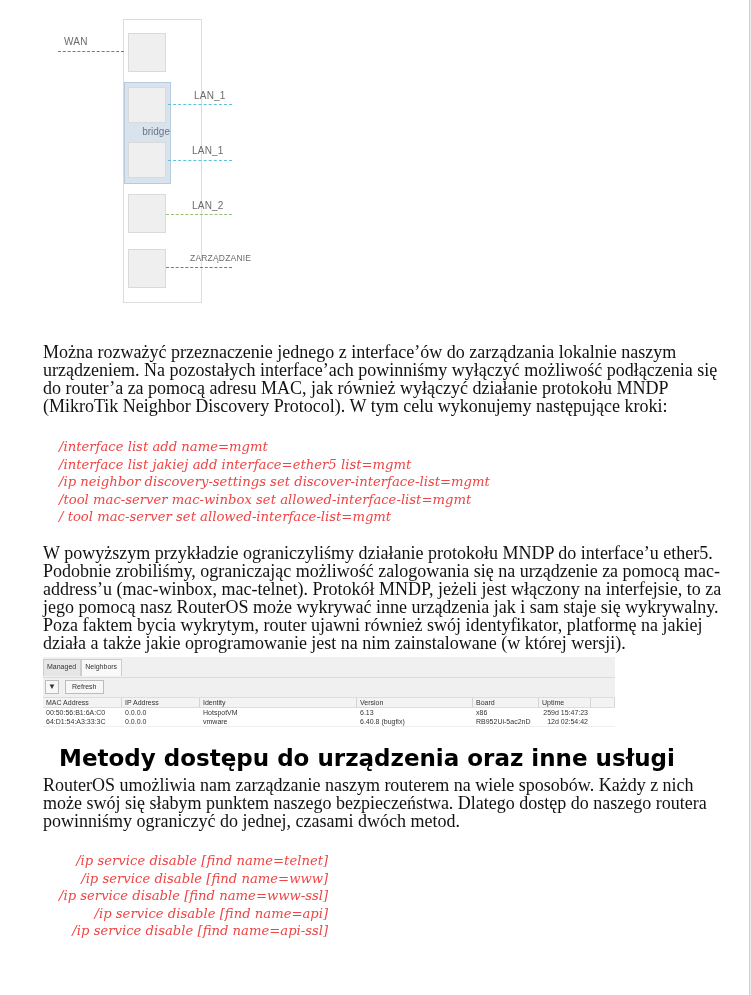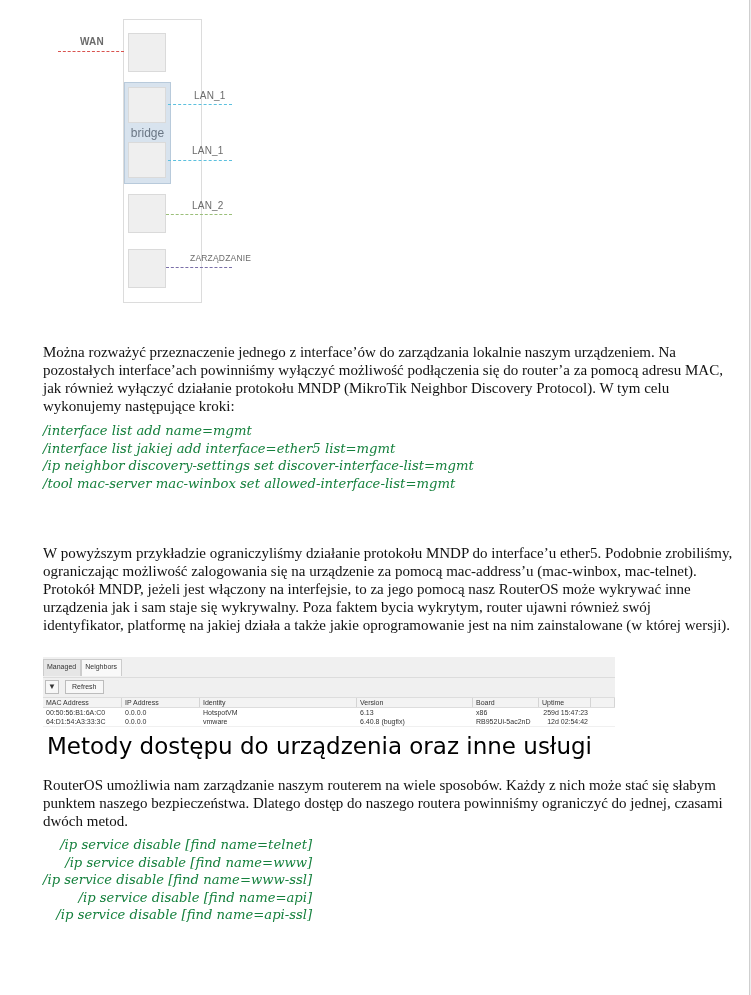--- a/index.html
+++ b/index.html
@@ -5,29 +5,29 @@
   html, body { margin: 0; padding: 0; background: #ffffff; }
   body { width: 751px; height: 995px; position: relative; overflow: hidden; }
   .page-edge { position: absolute; top: 0; right: 1px; width: 1px; height: 995px; background: #cfcfcf; }
   .page-edge2 { position: absolute; top: 0; right: 0; width: 1px; height: 995px; background: #ededed; }
 
   
   .diagram { position: absolute; left: 56px; top: 16px; width: 210px; height: 302px; }
   .dev-body { position: absolute; left: 67px; top: 3px; width: 77px; height: 282px; border: 1px solid #dcdcdc; background: #fff; }
   .port { position: absolute; width: 36px; height: 37px; background: #efefef; border: 1px solid #dadada; }
   .bridge { position: absolute; left: 124px; top: 82px; width: 45px; height: 100px; background: #d8e3ee; border: 1px solid #b8cadb; }
-  .bridge-label { position: absolute; left: 0; width: 100%; top: 43px; text-align: center; font-family: "Liberation Sans", sans-serif; font-size: 12px; color: #6a7684; }
+  .bridge-label { position: absolute; left: 0; width: 100%; top: 43px; text-align: right; font-family: "Liberation Sans", sans-serif; font-size: 10px; color: #6a7684; }
   .dlabel { position: absolute; font-family: "Liberation Sans", sans-serif; font-size: 10px; color: #6b6b6b; letter-spacing: 0.2px; }
   .dline { position: absolute; height: 0; border-top: 1.5px dashed; }
 
   
-  .para { position: absolute; left: 43px; width: 690px; font-family: "Liberation Serif", serif; font-size: 15px; line-height: 18px; color: #111; margin: 0; }
-  .code { position: absolute; left: 43px; font-family: "DejaVu Serif", serif; font-style: italic; font-size: 13.2px; line-height: 17.5px; color: #15803d; margin: 0; }
+  .para { position: absolute; left: 43px; width: 690px; font-family: "Liberation Serif", serif; font-size: 18px; line-height: 18px; color: #111; margin: 0; }
+  .code { position: absolute; left: 43px; font-family: "DejaVu Serif", serif; font-style: italic; font-size: 13.2px; line-height: 17.5px; color: #ef4444; margin: 16px; }
   .code div { white-space: nowrap; }
-  h2.heading { position: absolute; left: 43px; top: 727px; margin: 4px; font-family: "DejaVu Sans", sans-serif; font-weight: normal; font-size: 23px; line-height: 30px; color: #000; white-space: nowrap; }
+  h2.heading { position: absolute; left: 43px; top: 727px; margin: 16px; font-family: "DejaVu Sans", sans-serif; font-weight: bold; font-size: 23px; line-height: 30px; color: #000; white-space: nowrap; }
 
   
   .winbox { position: absolute; left: 43px; top: 657px; width: 572px; height: 70px; background: #f0f0f0; font-family: "Liberation Sans", sans-serif; font-size: 7px; color: #333; overflow: hidden; }
   .wb-tabs { position: absolute; left: 0; top: 2px; height: 16px; display: flex; }
   .wb-tab { padding: 3px 4px 0 3px; height: 13px; border: 1px solid #ccc; border-bottom: none; background: #e6e6e6; }
   .wb-tab.active { background: #f9f9f9; }
   .wb-toolbar { position: absolute; left: 0; top: 20px; height: 16px; width: 100%; border-top: 1px solid #dcdcdc; }
   .wb-filter { position: absolute; left: 2px; top: 2px; width: 12px; height: 12px; border: 1px solid #bcbcbc; background: #f7f7f7; text-align: center; line-height: 12px; font-size: 8px; color: #333; }
   .wb-refresh { position: absolute; left: 22px; top: 2px; padding: 0 6px; height: 12px; line-height: 12px; border: 1px solid #bcbcbc; background: #f7f7f7; }
   .wb-table { position: absolute; left: 0; top: 40px; width: 100%; background: #fff; }
@@ -47,21 +47,21 @@
   <div class="dev-body"></div>
   <div class="port" style="left:72px; top:17px;"></div>
   <div class="bridge" style="left:68px; top:66px;">
     <div class="port" style="left:3px; top:4px; width:36px; height:34px;"></div>
     <div class="bridge-label">bridge</div>
     <div class="port" style="left:3px; top:59px; width:36px; height:34px;"></div>
   </div>
   <div class="port" style="left:72px; top:178px;"></div>
   <div class="port" style="left:72px; top:233px;"></div>
 
-  <div class="dlabel" style="left:24px; top:20px;font-weight:bold;">WAN</div>
+  <div class="dlabel" style="left:8px; top:20px;">WAN</div>
   <div class="dline" style="left:2px; top:35px; width:66px; border-color:#d9534f;"></div>
 
   <div class="dlabel" style="left:138px; top:74px;">LAN_1</div>
   <div class="dline" style="left:112px; top:88px; width:64px; border-color:#5bc0de;"></div>
 
   <div class="dlabel" style="left:136px; top:129px;">LAN_1</div>
   <div class="dline" style="left:112px; top:144px; width:64px; border-color:#5bc0de;"></div>
 
   <div class="dlabel" style="left:136px; top:184px;">LAN_2</div>
   <div class="dline" style="left:110px; top:198px; width:66px; border-color:#9bbf7a;"></div>
@@ -70,20 +70,21 @@
   <div class="dline" style="left:110px; top:251px; width:66px; border-color:#7a6fa8;"></div>
 </div>
 
 <p class="para" style="top:343px;">Można rozważyć przeznaczenie jednego z interface’ów do zarządzania lokalnie naszym urządzeniem. Na pozostałych interface’ach powinniśmy wyłączyć możliwość podłączenia się do router’a za pomocą adresu MAC, jak również wyłączyć działanie protokołu MNDP (MikroTik Neighbor Discovery Protocol). W tym celu wykonujemy następujące kroki:</p>
 
 <div class="code" style="top:422px;">
   <div>/interface list add name=mgmt</div>
   <div>/interface list jakiej add interface=ether5 list=mgmt</div>
   <div>/ip neighbor discovery-settings set discover-interface-list=mgmt</div>
   <div>/tool mac-server mac-winbox set allowed-interface-list=mgmt</div>
+  <div>/ tool mac-server set allowed-interface-list=mgmt</div>
 </div>
 
 <p class="para" style="top:544px;">W powyższym przykładzie ograniczyliśmy działanie protokołu MNDP do interface’u ether5. Podobnie zrobiliśmy, ograniczając możliwość zalogowania się na urządzenie za pomocą mac-address’u (mac-winbox, mac-telnet). Protokół MNDP, jeżeli jest włączony na interfejsie, to za jego pomocą nasz RouterOS może wykrywać inne urządzenia jak i sam staje się wykrywalny. Poza faktem bycia wykrytym, router ujawni również swój identyfikator, platformę na jakiej działa a także jakie oprogramowanie jest na nim zainstalowane (w której wersji).</p>
 
 <div class="winbox">
   <div class="wb-tabs">
     <div class="wb-tab">Managed</div>
     <div class="wb-tab active">Neighbors</div>
   </div>
   <div class="wb-toolbar">
@@ -114,21 +115,21 @@
       <div class="wb-cell c2">vmware</div>
       <div class="wb-cell c3">6.40.8 (bugfix)</div>
       <div class="wb-cell c4">RB952Ui-5ac2nD</div>
       <div class="wb-cell c5">12d 02:54:42</div>
     </div>
   </div>
 </div>
 
 <h2 class="heading">Metody dostępu do urządzenia oraz inne usługi</h2>
 
-<p class="para" style="top:776px;">RouterOS umożliwia nam zarządzanie naszym routerem na wiele sposobów. Każdy z nich może stać się słabym punktem naszego bezpieczeństwa. Dlatego dostęp do naszego routera powinniśmy ograniczyć do jednej, czasami dwóch metod.</p>
+<p class="para" style="top:776px;">RouterOS umożliwia nam zarządzanie naszym routerem na wiele sposobów. Każdy z nich może swój się słabym punktem naszego bezpieczeństwa. Dlatego dostęp do naszego routera powinniśmy ograniczyć do jednej, czasami dwóch metod.</p>
 
 <div class="code" style="top:836px;text-align:right;">
   <div>/ip service disable [find name=telnet]</div>
   <div>/ip service disable [find name=www]</div>
   <div>/ip service disable [find name=www-ssl]</div>
   <div>/ip service disable [find name=api]</div>
   <div>/ip service disable [find name=api-ssl]</div>
 </div>
 
 </body></html>

